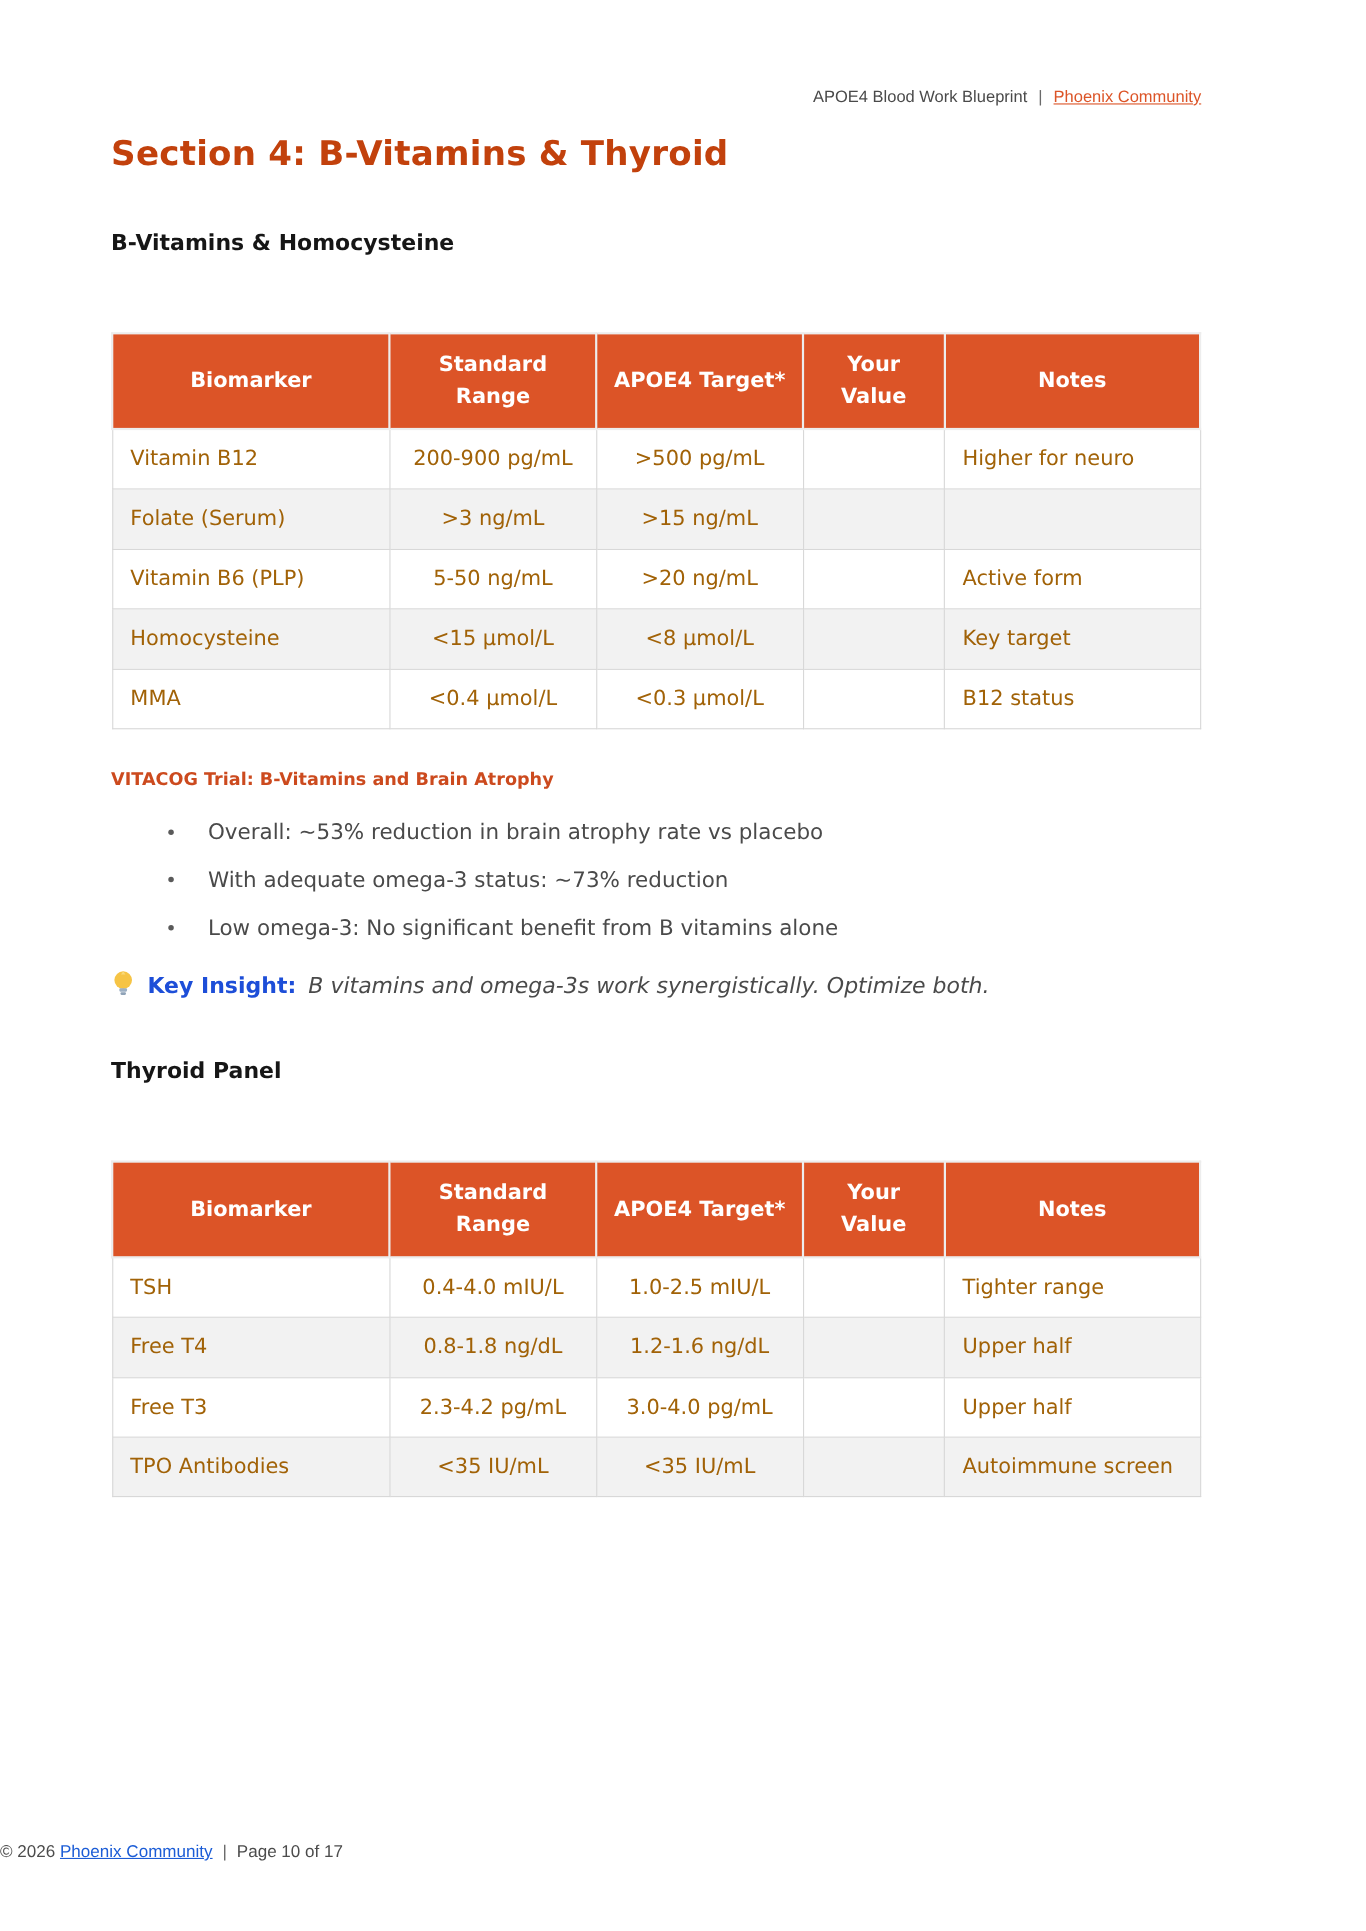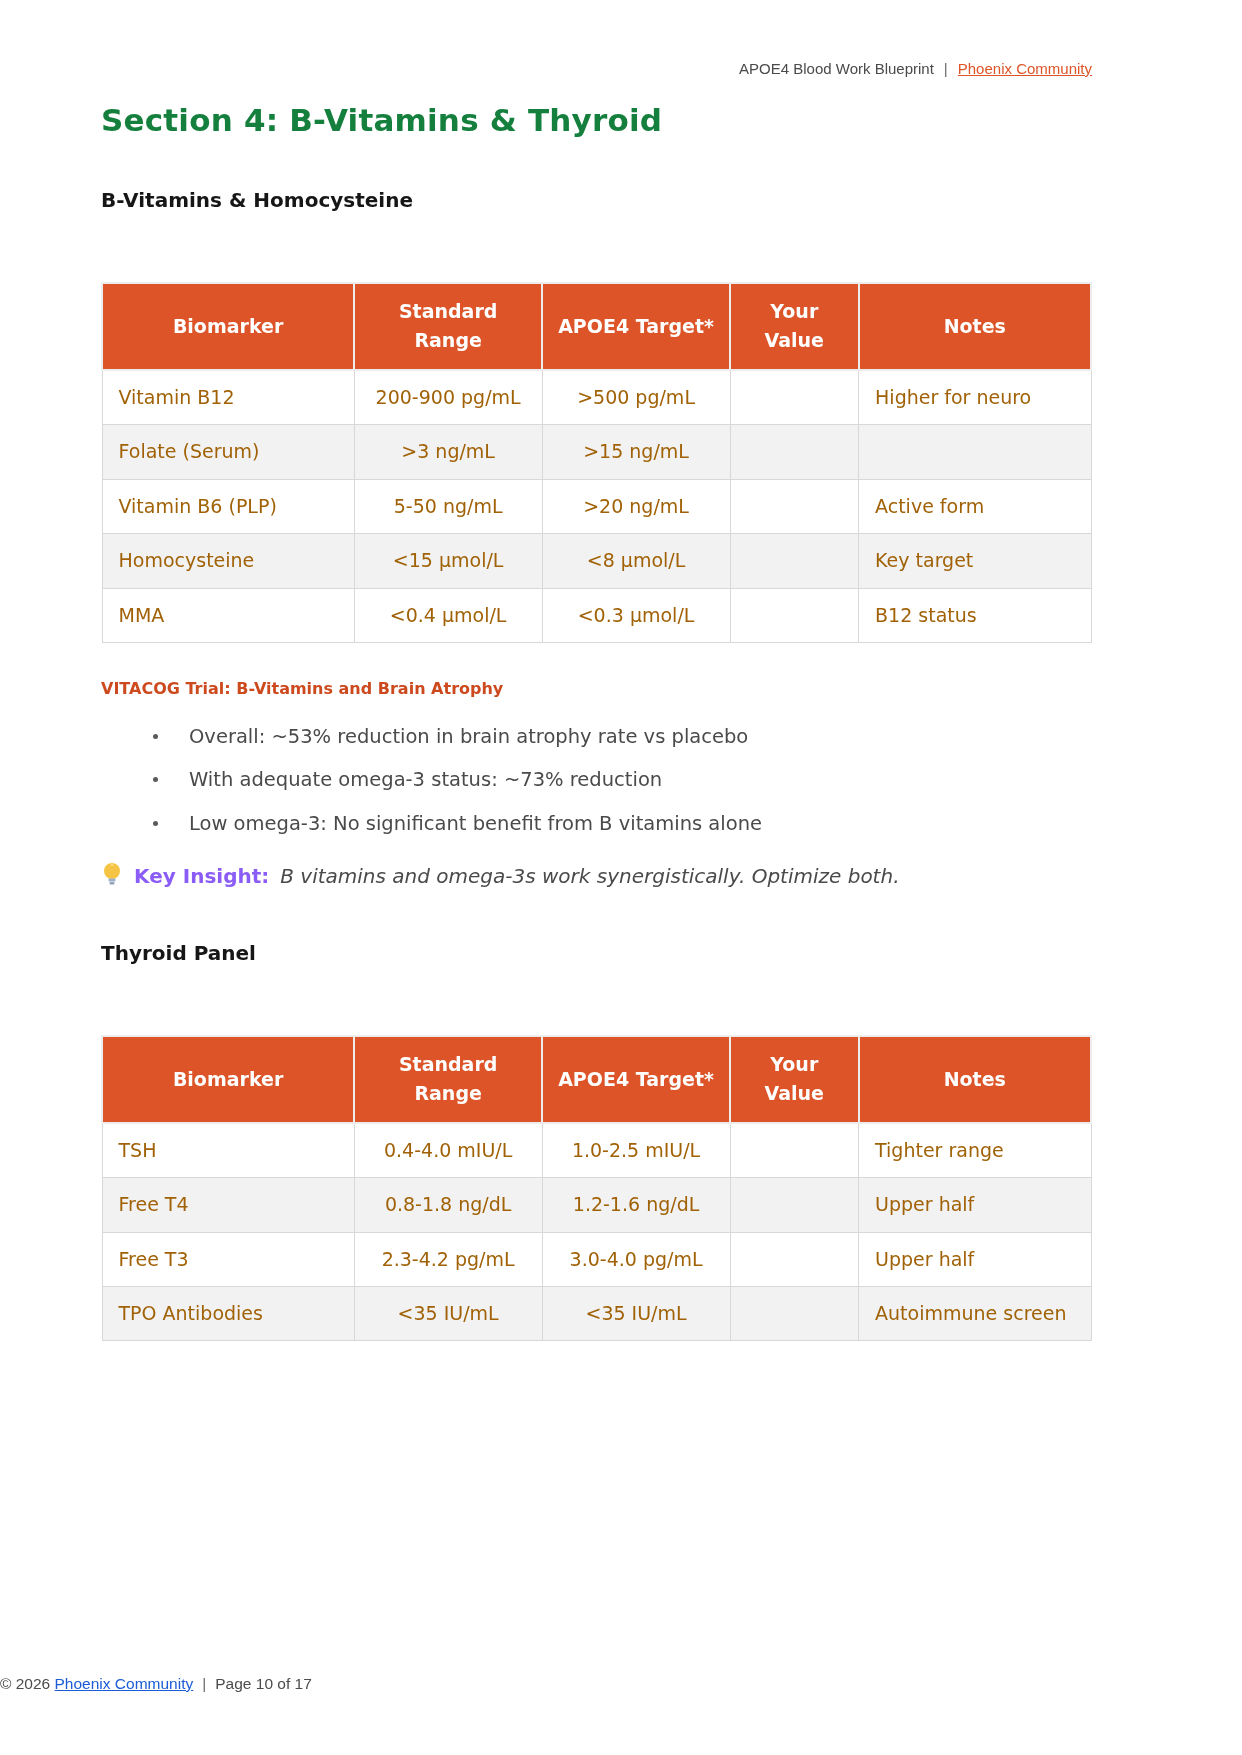--- a/index.html
+++ b/index.html
@@ -3,34 +3,34 @@
 <meta charset="utf-8">
 <style>
   * { margin:0; padding:0; box-sizing:border-box; }
   html,body { background:#ffffff; }
   body {
     width:1242px; height:1755px;
     position:relative;
     font-family:"DejaVu Sans", sans-serif;
     overflow:hidden;
   }
-  .content { padding:60px 150px 0 101px; }
+  .content { padding:80px 150px 0 101px; }
 
   
   .top-line {
     text-align:right;
     font-family:"Liberation Sans", sans-serif;
     font-size:15px; color:#4a4a4a;
   }
   .top-line .sep { margin:0 10px; color:#6a6a6a; }
   .header-link { color:#dc5427; text-decoration:underline; cursor:pointer; }
 
   h1.section-title {
     margin-top:25px;
-    font-size:31px; font-weight:700; color:#15803d;
+    font-size:31px; font-weight:700; color:#c2410c;
     letter-spacing:0.2px;
   }
   h2.sub-heading {
     margin-top:50px;
     font-size:20px; font-weight:700; color:#161616;
   }
 
   
   table.data-table {
     width:100%; border-collapse:collapse; table-layout:fixed;
@@ -74,21 +74,21 @@
     content:""; position:absolute; left:2px; top:12px;
     width:5px; height:5px; border-radius:50%; background:#5a5a5a;
   }
 
   .key-insight {
     margin-top:24px;
     display:flex; align-items:center; gap:11px;
     font-size:20px;
   }
   .key-insight .bulb { flex:0 0 auto; display:inline-block; }
-  .key-insight .label { font-weight:700; color:#8b5cf6; white-space:nowrap;text-align:center; }
+  .key-insight .label { font-weight:700; color:#1d4ed8; white-space:nowrap;text-align:center; }
   .key-insight .text { font-style:italic; color:#4a4a4a; }
 
   
   .footer {
     position:absolute; left:0; right:0; bottom:62px;
     text-align:left;
     font-family:"Liberation Sans", sans-serif;
     font-size:15.5px; color:#4c4c4c;
   }
   .footer .sep { margin:0 9px; color:#6a6a6a; }

